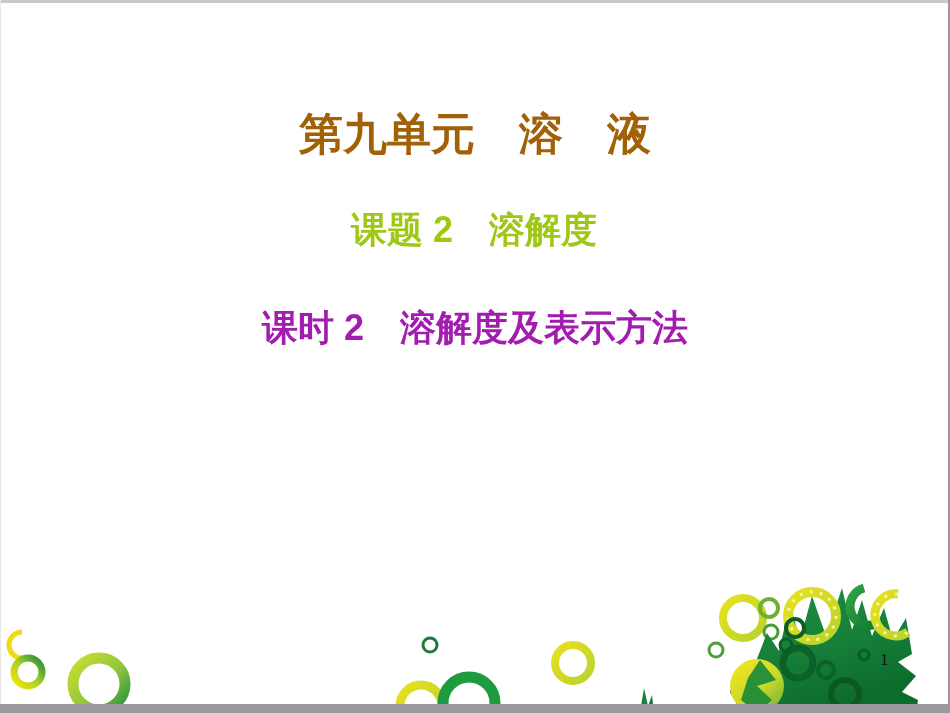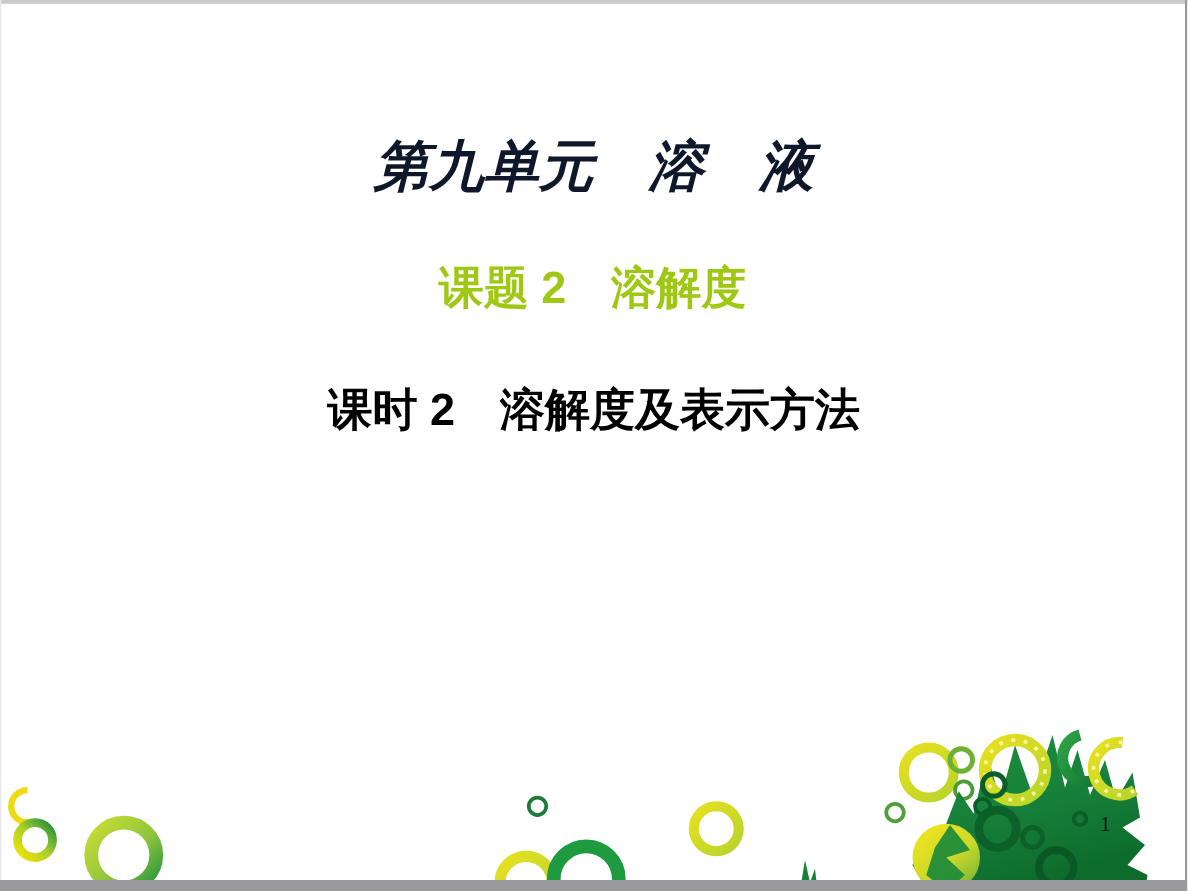--- a/index.html
+++ b/index.html
@@ -235,23 +235,23 @@
       <circle cx="795" cy="628" r="9" fill="none" stroke="#0B5E27" stroke-width="4"></circle>
       <circle cx="798" cy="663" r="15" fill="none" stroke="#0C6129" stroke-width="7"></circle>
       <circle cx="786" cy="645" r="6" fill="none" stroke="#0B5E27" stroke-width="3"></circle>
       <circle cx="826" cy="670" r="8" fill="none" stroke="#0C6129" stroke-width="4"></circle>
       <circle cx="845" cy="694" r="14" fill="none" stroke="#0A5824" stroke-width="6"></circle>
       <circle cx="864" cy="655" r="5" fill="none" stroke="#0B5E27" stroke-width="3"></circle>
     </g>
   </svg>
 
   <div class="title-block">
-    <div class="line line-unit" style="color: #0f172a; font-style: italic;">第九单元　溶　液</div>
+    <div class="line line-unit" style="color: #a16207;">第九单元　溶　液</div>
     <div class="line line-topic" style="color: rgb(158, 200, 20);">课题 2　溶解度</div>
-    <div class="line line-lesson" style="color: #000000;">课时 2　溶解度及表示方法</div>
+    <div class="line line-lesson" style="color: #a21caf;">课时 2　溶解度及表示方法</div>
   </div>
 
   <div class="page-number" style="color: rgb(17, 17, 17);">1</div>
 
   <div class="frame-top"></div>
   <div class="frame-left"></div>
   <div class="frame-right"></div>
   <div class="frame-bottom"></div>
 
 </div>

